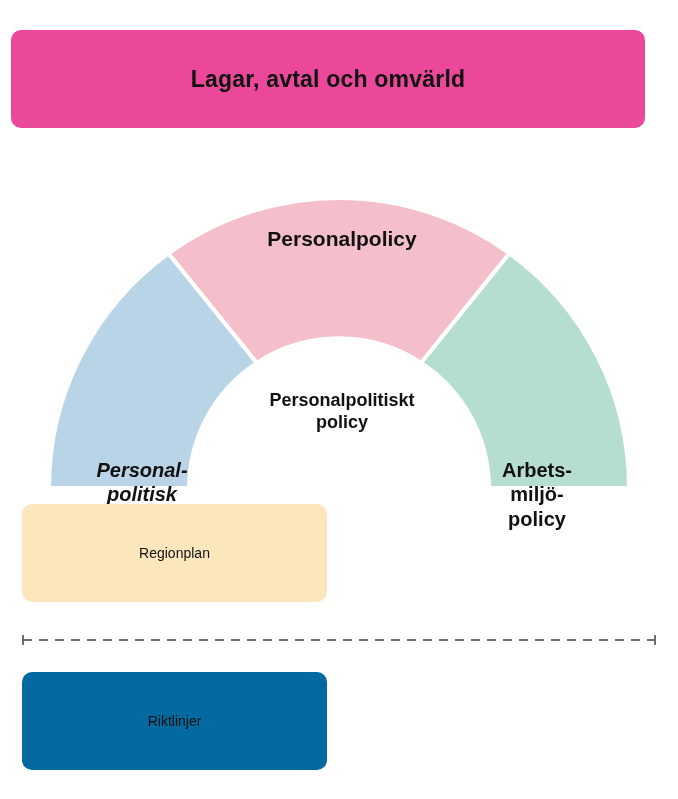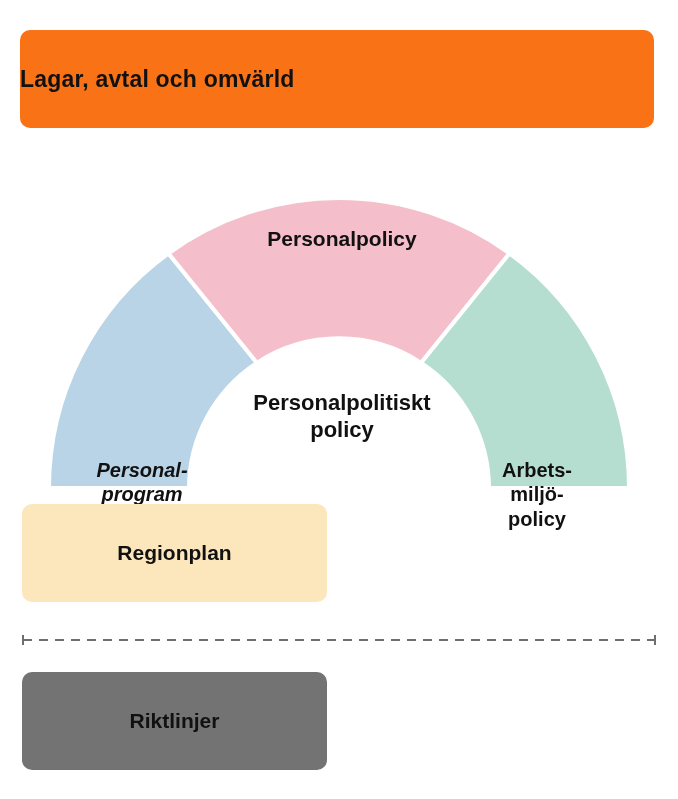--- a/index.html
+++ b/index.html
@@ -17,29 +17,29 @@
   .canvas {
     position: relative;
     width: 678px;
     height: 799px;
     background: #ffffff;
   }
 
   
   .banner {
     position: absolute;
-    left: 20px;
+    left: 11px;
     top: 30px;
     width: 634px;
     height: 98px;
     border-radius: 10px;
-    background: #f97316;
+    background: #ec4899;
     display: flex;
     align-items: center;
-    justify-content: flex-start;
+    justify-content: center;
     box-sizing: border-box;
   }
   .banner-label {
     font-size: 23px;
     font-weight: bold;
     letter-spacing: 0.2px;
     color: #111111;
   }
 
   
@@ -77,21 +77,21 @@
   .arch-text.right {
     left: 440px;
     top: 300px;
     width: 150px;
     font-size: 20px;
   }
   .arch-text.center {
     left: 195px;
     top: 232px;
     width: 250px;
-    font-size: 22px;
+    font-size: 18px;
   }
 
   
   .row {
     position: absolute;
     display: flex;
     justify-content: space-between;
     width: 634px;
     left: 22px;
   }
@@ -104,25 +104,25 @@
     border-radius: 10px;
     display: flex;
     align-items: center;
     justify-content: center;
     box-sizing: border-box;
   }
   .box.plan {
     background: #fce6bc;
   }
   .box.doc {
-    background: #737373;
+    background: #0369a1;
   }
   .box-label {
-    font-size: 21px;
-    font-weight: bold;
+    font-size: 14px;
+    font-weight: normal;
     color: #111111;
   }
 
   
   .divider {
     position: absolute;
     left: 22px;
     top: 634px;
     width: 634px;
     height: 12px;
@@ -154,21 +154,21 @@
       <path d="M 399.15,204.8
                A 150,150 0 0 1 467,330
                L 607,330
                A 290,290 0 0 0 487.5,95.4 Z" fill="#b6ded0" stroke="#ffffff" stroke-width="4"></path>
 
       <path d="M 167,330 A 150,150 0 0 1 467,330 Z" fill="#ffffff"></path>
     </svg>
 
     <div class="arch-text left">
       <div>Personal-</div>
-      <div>program</div>
+      <div>politisk</div>
       <div>plan</div>
     </div>
 
     <div class="arch-text right">
       <div>Arbets-</div>
       <div>miljö-</div>
       <div>policy</div>
     </div>
 
     <div class="arch-text top">

